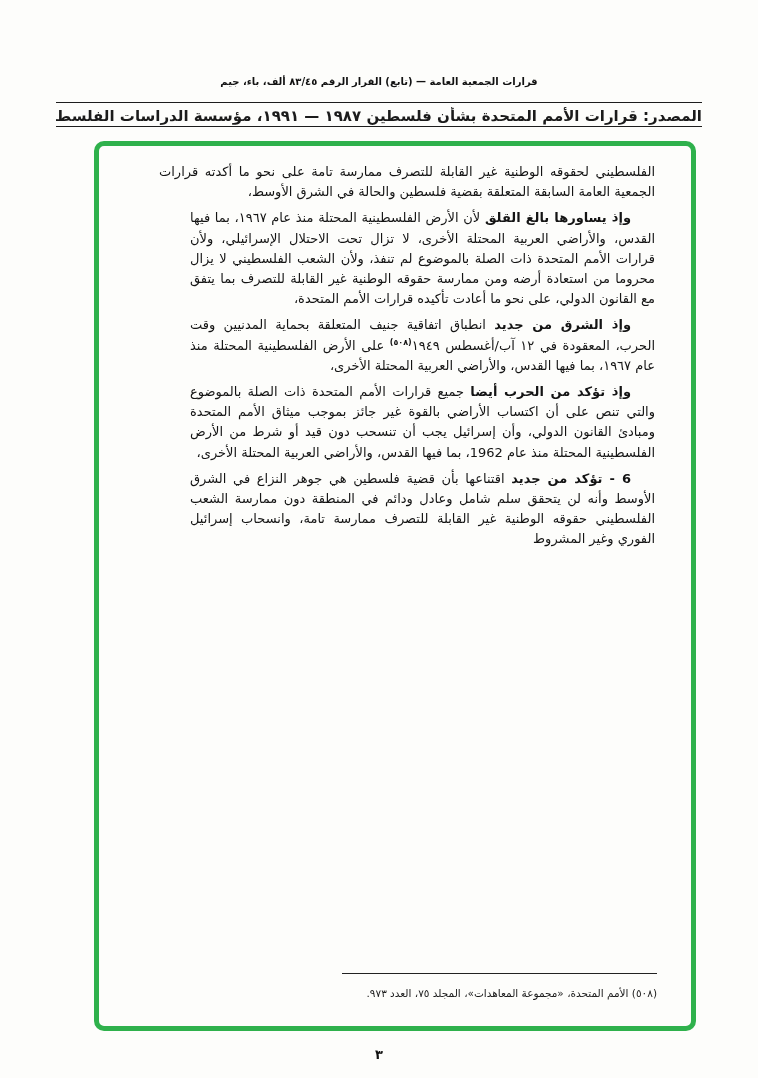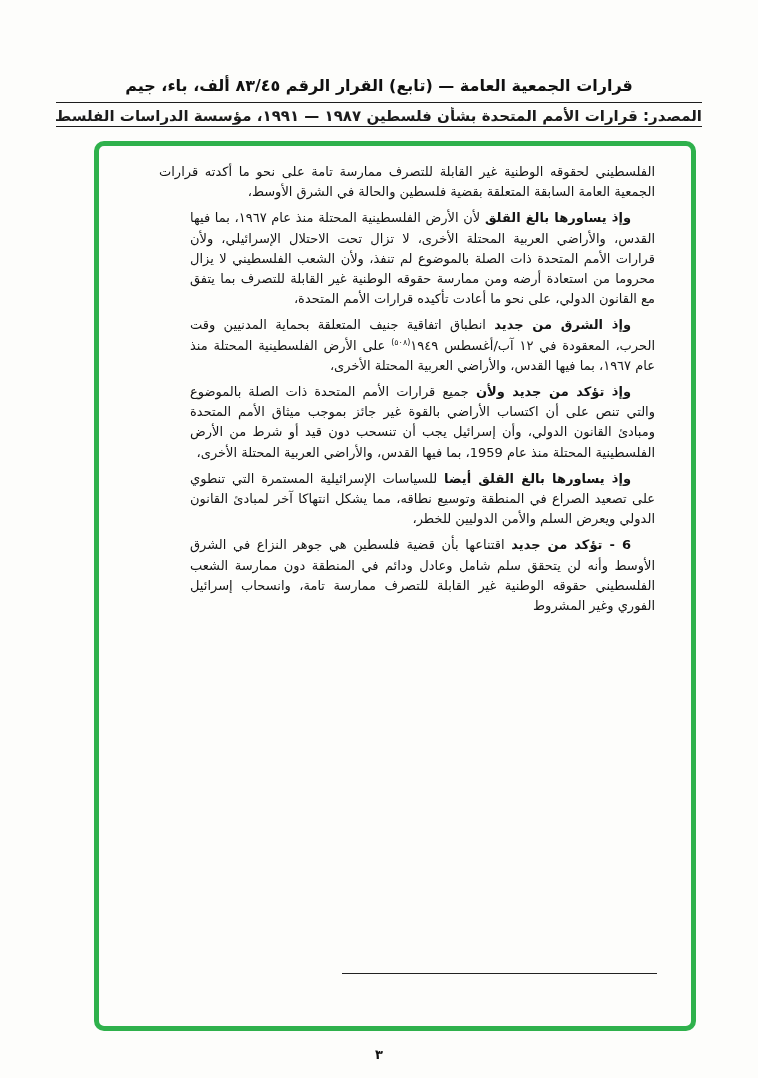--- a/index.html
+++ b/index.html
@@ -17,21 +17,21 @@
   }
 
   
   .title {
     position: absolute;
     top: 76px;
     left: 40px;
     right: 40px;
     direction: rtl;
     text-align: center;
-    font-size: 16px;
+    font-size: 10px;
     font-weight: bold;
     color: #111;
   }
   .rule {
     position: absolute;
     left: 56px;
     width: 646px;
     border-top: 1.6px solid #1d1d1d;
     height: 0;
   }
@@ -73,20 +73,21 @@
     line-height: 20.2px;
     color: #141414;
   }
   .para { margin: 0 0 6px 0; }
   .para.indent { text-indent: 24px; margin-left: 31px; }
   .lead { font-weight: bold; }
   sup.fn-ref {
     font-size: 8px;
     line-height: 0;
     vertical-align: super;
+    font-weight: bold;
   }
 
   
   .fnrule {
     position: absolute;
     right: 34px;
     bottom: 52px;
     width: 315px;
     border-top: 1.5px solid #222;
     height: 0;
@@ -124,26 +125,26 @@
 
 <div class="greenbox">
   <div class="bodytext">
 
     <div class="para"><span>الفلسطيني لحقوقه الوطنية غير القابلة للتصرف ممارسة تامة على نحو ما أكدته قرارات الجمعية العامة السابقة المتعلقة بقضية فلسطين والحالة في الشرق الأوسط،</span></div>
 
     <div class="para indent"><span class="lead">وإذ يساورها بالغ القلق</span><span> لأن الأرض الفلسطينية المحتلة منذ عام ١٩٦٧، بما فيها القدس، والأراضي العربية المحتلة الأخرى، لا تزال تحت الاحتلال الإسرائيلي، ولأن قرارات الأمم المتحدة ذات الصلة بالموضوع لم تنفذ، ولأن الشعب الفلسطيني لا يزال محروما من استعادة أرضه ومن ممارسة حقوقه الوطنية غير القابلة للتصرف بما يتفق مع القانون الدولي، على نحو ما أعادت تأكيده قرارات الأمم المتحدة،</span></div>
 
     <div class="para indent"><span class="lead">وإذ الشرق من جديد</span><span> انطباق اتفاقية جنيف المتعلقة بحماية المدنيين وقت الحرب، المعقودة في ١٢ آب/أغسطس ١٩٤٩</span><sup class="fn-ref">(٥٠٨)</sup><span> على الأرض الفلسطينية المحتلة منذ عام ١٩٦٧، بما فيها القدس، والأراضي العربية المحتلة الأخرى،</span></div>
 
-    <div class="para indent"><span class="lead">وإذ تؤكد من جديد ولأن</span><span> جميع قرارات الأمم المتحدة ذات الصلة بالموضوع والتي تنص على أن اكتساب الأراضي بالقوة غير جائز بموجب ميثاق الأمم المتحدة ومبادئ القانون الدولي، وأن إسرائيل يجب أن تنسحب دون قيد أو شرط من الأرض الفلسطينية المحتلة منذ عام 1959، بما فيها القدس، والأراضي العربية المحتلة الأخرى،</span></div>
+    <div class="para indent"><span class="lead">وإذ تؤكد من الحرب أيضا</span><span> جميع قرارات الأمم المتحدة ذات الصلة بالموضوع والتي تنص على أن اكتساب الأراضي بالقوة غير جائز بموجب ميثاق الأمم المتحدة ومبادئ القانون الدولي، وأن إسرائيل يجب أن تنسحب دون قيد أو شرط من الأرض الفلسطينية المحتلة منذ عام 1962، بما فيها القدس، والأراضي العربية المحتلة الأخرى،</span></div>
 
 
-    <div class="para indent"><span class="lead">وإذ يساورها بالغ القلق أيضا</span><span> للسياسات الإسرائيلية المستمرة التي تنطوي على تصعيد الصراع في المنطقة وتوسيع نطاقه، مما يشكل انتهاكا آخر لمبادئ القانون الدولي ويعرض السلم والأمن الدوليين للخطر،</span></div>
 
 
     <div class="para indent"><span class="lead">6 - تؤكد من جديد</span><span> اقتناعها بأن قضية فلسطين هي جوهر النزاع في الشرق الأوسط وأنه لن يتحقق سلم شامل وعادل ودائم في المنطقة دون ممارسة الشعب الفلسطيني حقوقه الوطنية غير القابلة للتصرف ممارسة تامة، وانسحاب إسرائيل الفوري وغير المشروط</span></div>
 
   </div>
 
   <div class="fnrule"></div>
+  <div class="footnote">(٥٠٨) الأمم المتحدة، «مجموعة المعاهدات»، المجلد ٧٥، العدد ٩٧٣.</div>
 </div>
 
 <div class="pagenum">٣</div>
 
 </body></html>

